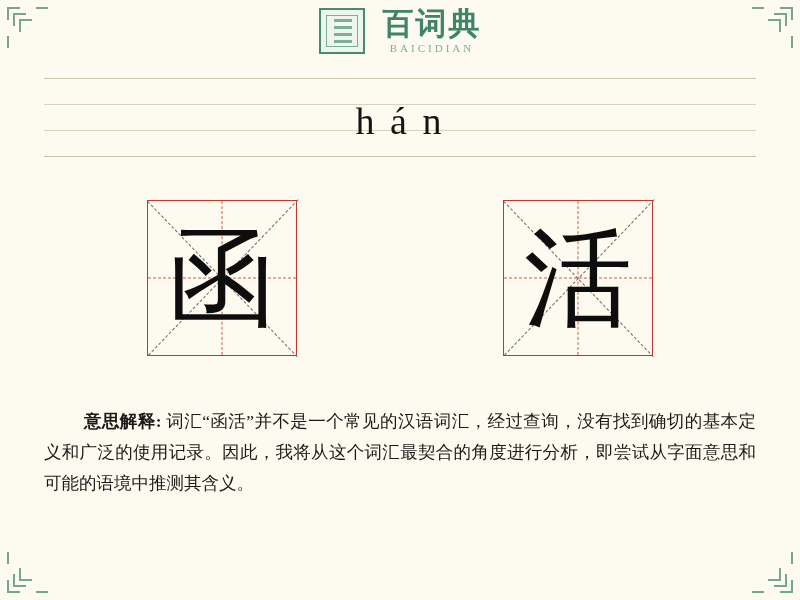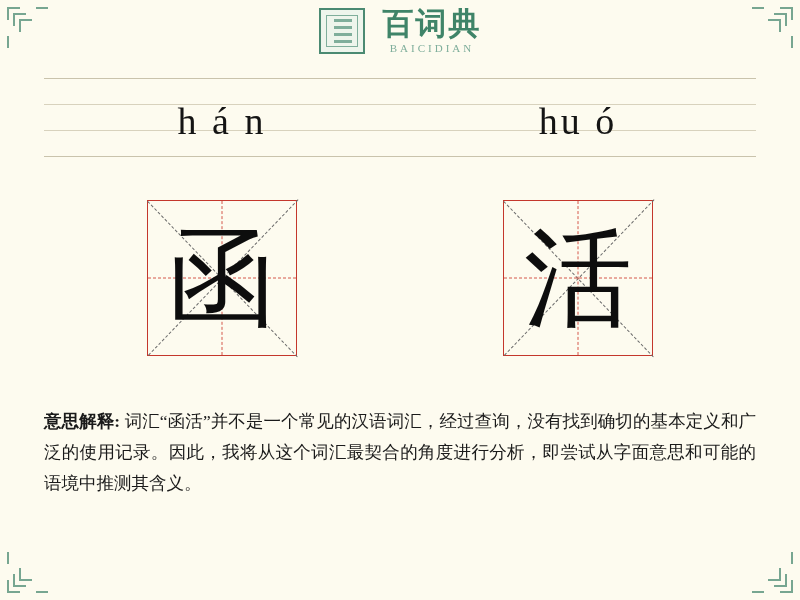--- a/index.html
+++ b/index.html
@@ -182,20 +182,21 @@
     left: 44px;
     width: 712px;
     font-size: 17.5px;
     line-height: 31px;
     color: #1a1a1a;
     text-align: justify;
     font-family: "Liberation Serif", serif;
   }
   .explain .label {
     font-weight: bold;
+    margin-left: 40px;
   }
 </style>
 </head>
 <body>
 
 <div class="corner tl">
   <svg viewBox="0 0 44 44" width="44" height="44" aria-hidden="true">
     <g fill="none" stroke="#4b8a72" stroke-width="2">
       <path d="M2 14 L2 2 L14 2"></path>
       <path d="M8 20 L8 8 L20 8"></path>
@@ -247,21 +248,20 @@
   </div>
 </div>
 
 <div class="pinyin-block">
   <div class="rule r1"></div>
   <div class="rule r2"></div>
   <div class="rule r3"></div>
   <div class="rule r4"></div>
   <div class="pinyin-row">
     <div class="pinyin-cell">h á n</div>
-    <div class="pinyin-cell">hu ó</div>
   </div>
 </div>
 
 <div class="chars-row">
   <div class="char-cell">
     <div class="tianzi">
       <div class="d1"></div>
       <div class="d2"></div>
       <div class="v"></div>
       <div class="h"></div>

